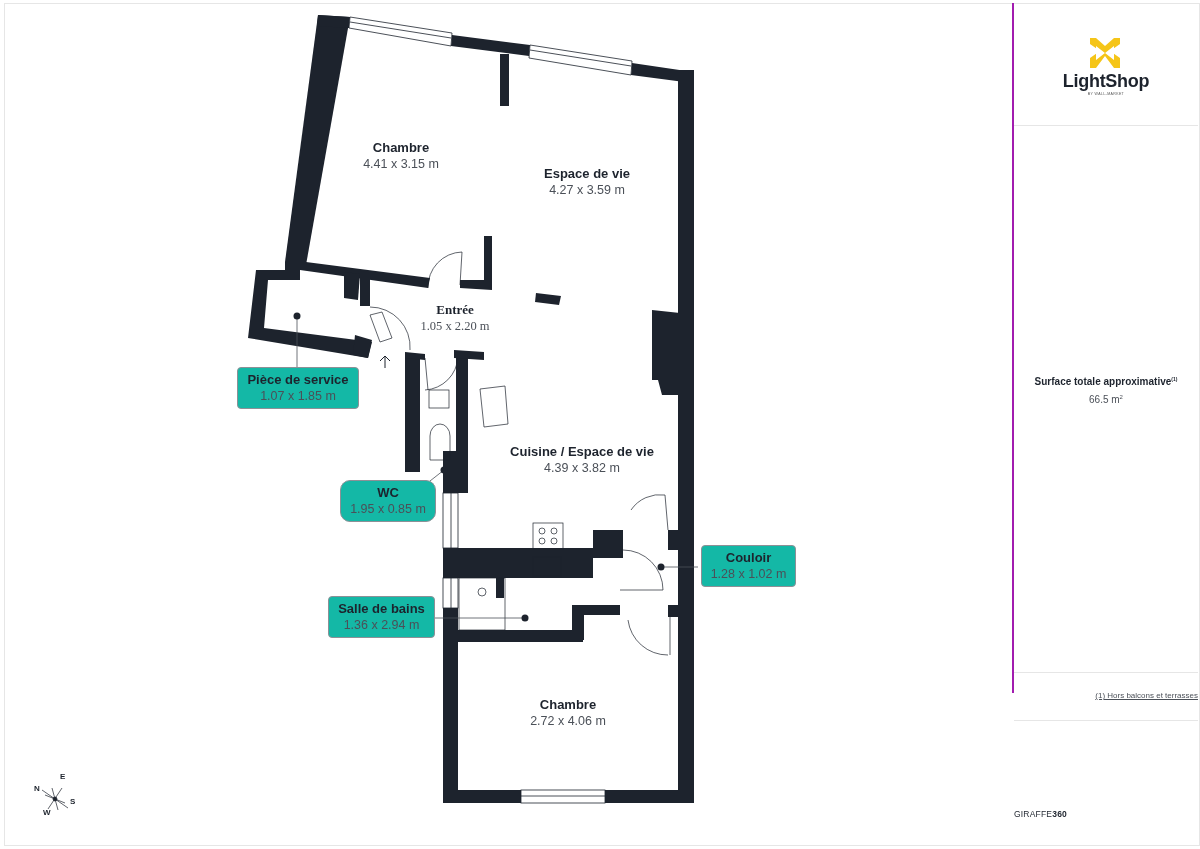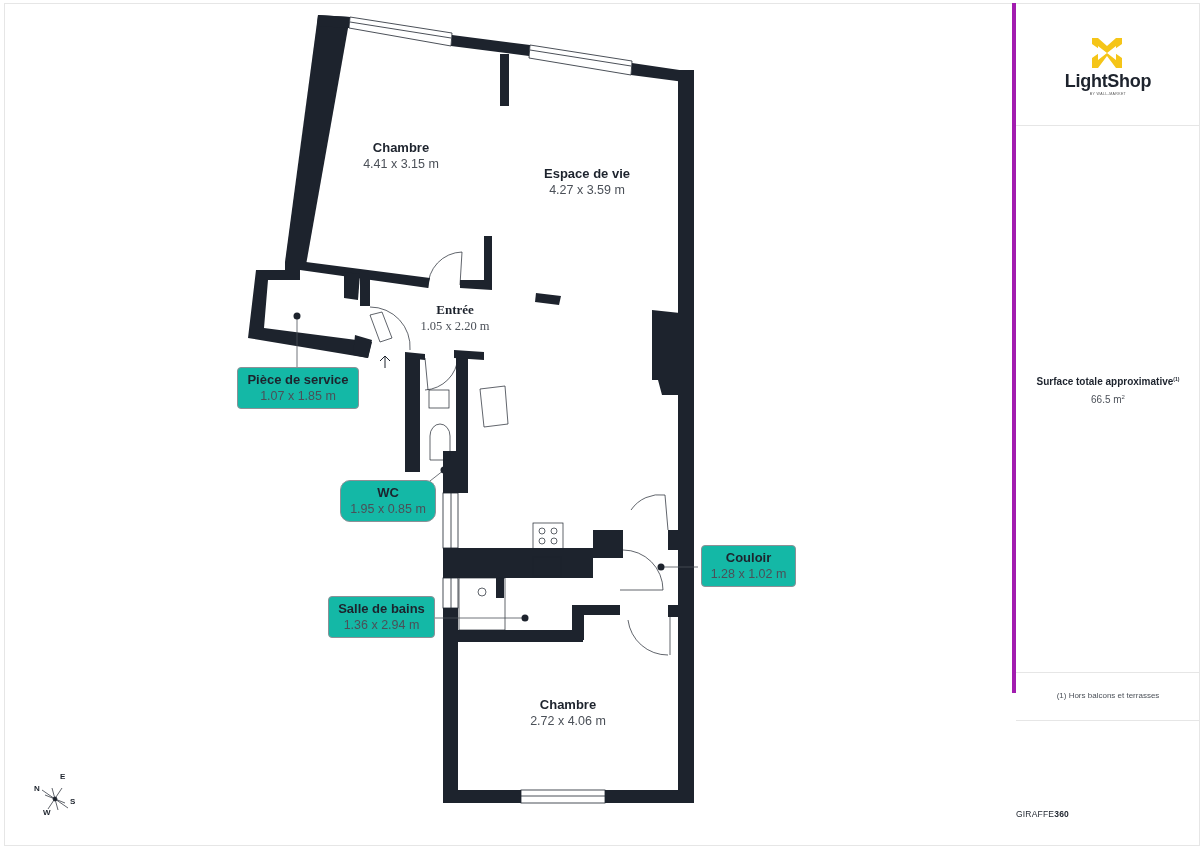--- a/index.html
+++ b/index.html
@@ -5,32 +5,32 @@
   * { box-sizing: border-box; margin: 0; padding: 0; }
   html, body { width: 1200px; height: 849px; background: #ffffff; overflow: hidden; }
   body { position: relative; font-family: "Liberation Sans", sans-serif; color: #1d232d; }
   .frame { position: absolute; left: 4px; top: 3px; width: 1196px; height: 843px; border: 1px solid #e6e6e6; }
   .plan { position: absolute; left: 0; top: 0; width: 1012px; height: 849px; }
   .plan svg { position: absolute; left: 0; top: 0; }
   .room-label { position: absolute; text-align: center; white-space: nowrap; transform: translateX(-50%); }
   .room-name { font-weight: bold; font-size: 13px; color: #1d232d; line-height: 17px; }
   .room-dim { font-size: 12.5px; color: #4b5058; line-height: 17px; }
   .callout { position: absolute; border: 1px solid #8d9096; border-radius: 4px; background: #14b8a6; text-align: center; padding: 3px 8px; white-space: nowrap; }
-  .sidebar { position: absolute; left: 1012px; top: 3px; width: 184px; height: 690px; border-left: 4px solid #a21caf; }
+  .sidebar { position: absolute; left: 1012px; top: 3px; width: 184px; height: 690px; border-left: 2px solid #a21caf; }
   .sb-section { position: absolute; left: 0; width: 184px; border-bottom: 1px solid #e6e6e6; }
   .logo { position: absolute; left: 0; top: 0; height: 123px; }
   .logo-text { position: absolute; top: 68px; left: 0; width: 184px; text-align: center; font-weight: bold; font-size: 18px; letter-spacing: -0.3px; color: #1d232d; }
   .logo-sub { position: absolute; top: 89px; left: 0; width: 184px; text-align: center; font-size: 3.5px; color: #555; letter-spacing: 0.4px; }
   .surface { position: absolute; top: 123px; height: 547px; }
   .surface-title { position: absolute; top: 250px; width: 184px; text-align: center; font-weight: bold; font-size: 10px; color: #1d232d; }
   .surface-title sup { font-size: 5px; }
   .surface-val { position: absolute; top: 268px; width: 184px; text-align: center; font-size: 10px; color: #4b5058; }
   .surface-val sup { font-size: 6px; }
   .note { position: absolute; top: 670px; height: 48px; }
-  .note-text { position: absolute; top: 18px; width: 184px; text-align: center; font-size: 8px; color: #4b5058; }
+  .note-text { position: absolute; top: 18px; width: 184px; text-align: right; font-size: 8px; color: #4b5058; text-decoration: underline; }
   .disclaimer { position: absolute; top: 718px; height: 125px; border-bottom: none; }
   .disclaimer-text { position: absolute; top: 18px; left: 12px; width: 160px; text-align: center; font-size: 7.8px; line-height: 12px; color: #4b5058; }
   .brand { position: absolute; top: 88px; width: 184px; font-size: 8.5px; color: #1d232d; letter-spacing: 0.2px; }
   .brand b { font-weight: bold; }
   .compass-label { position: absolute; font-weight: bold; font-size: 8px; color: #1d232d; }
 </style>
 </head>
 <body>
 
 <div class="frame"></div>
@@ -159,20 +159,24 @@
     <div class="room-dim">4.41 x 3.15 m</div>
   </div>
   <div class="room-label" style="left:587px; top:165px;">
     <div class="room-name">Espace de vie</div>
     <div class="room-dim">4.27 x 3.59 m</div>
   </div>
   <div class="room-label" style="left:455px; top:301px;font-family:Liberation Serif, serif;">
     <div class="room-name">Entrée</div>
     <div class="room-dim">1.05 x 2.20 m</div>
   </div>
+  <div class="room-label" style="left:582px; top:443px;">
+    <div class="room-name">Cuisine / Espace de vie</div>
+    <div class="room-dim">4.39 x 3.82 m</div>
+  </div>
   <div class="room-label" style="left:568px; top:696px;">
     <div class="room-name">Chambre</div>
     <div class="room-dim">2.72 x 4.06 m</div>
   </div>
 
   <div class="callout" style="left:237px; top:367px; width:122px;">
     <div class="room-name">Pièce de service</div>
     <div class="room-dim">1.07 x 1.85 m</div>
   </div>
   <div class="callout" style="left:340px; top:480px; width:96px;border-radius:10px;">

